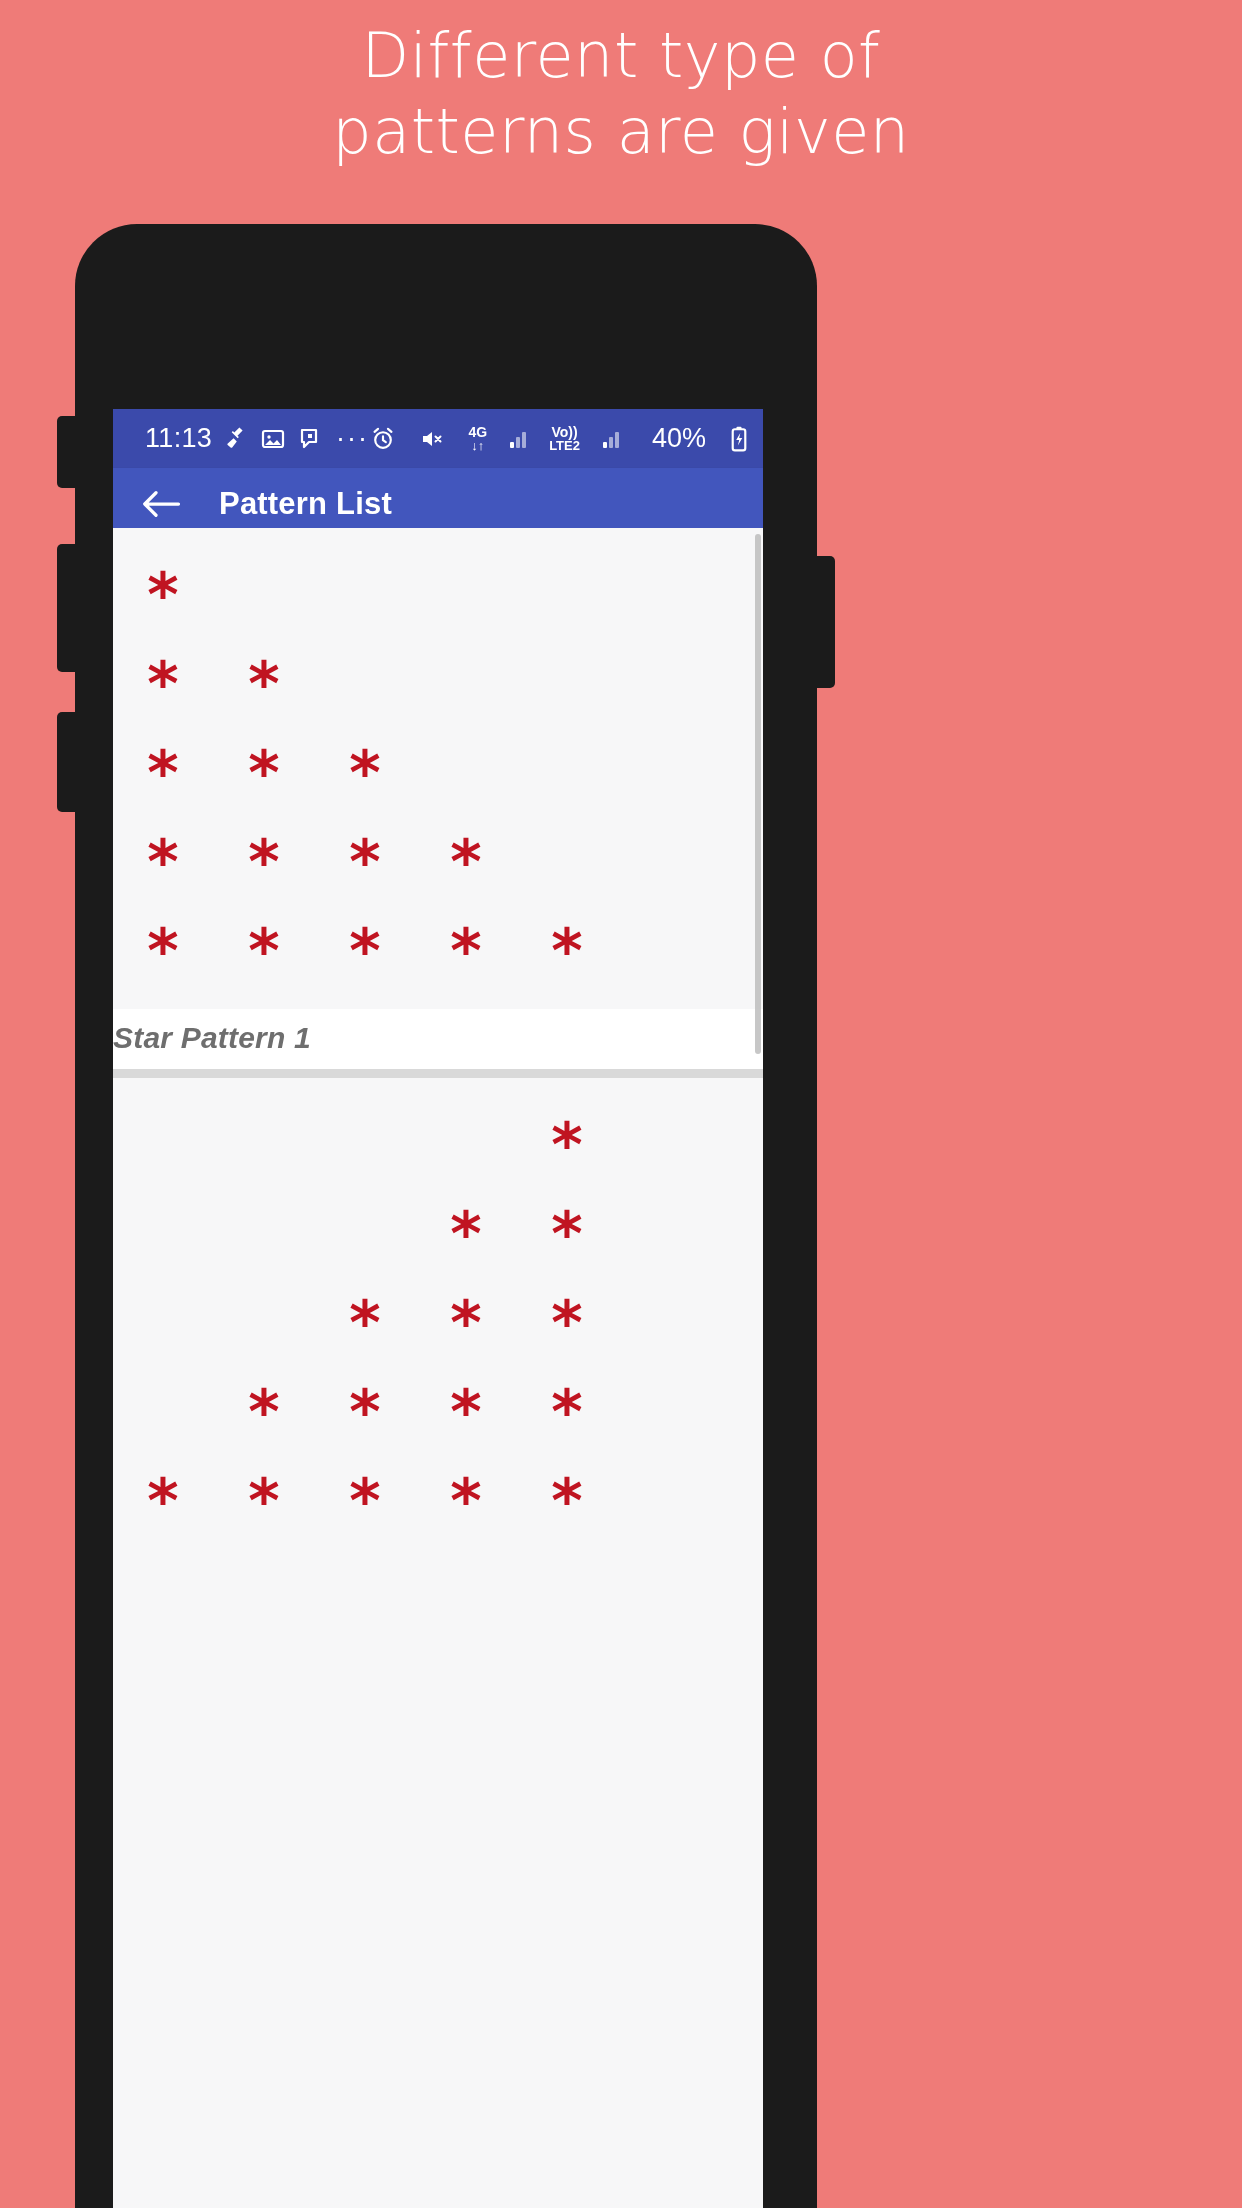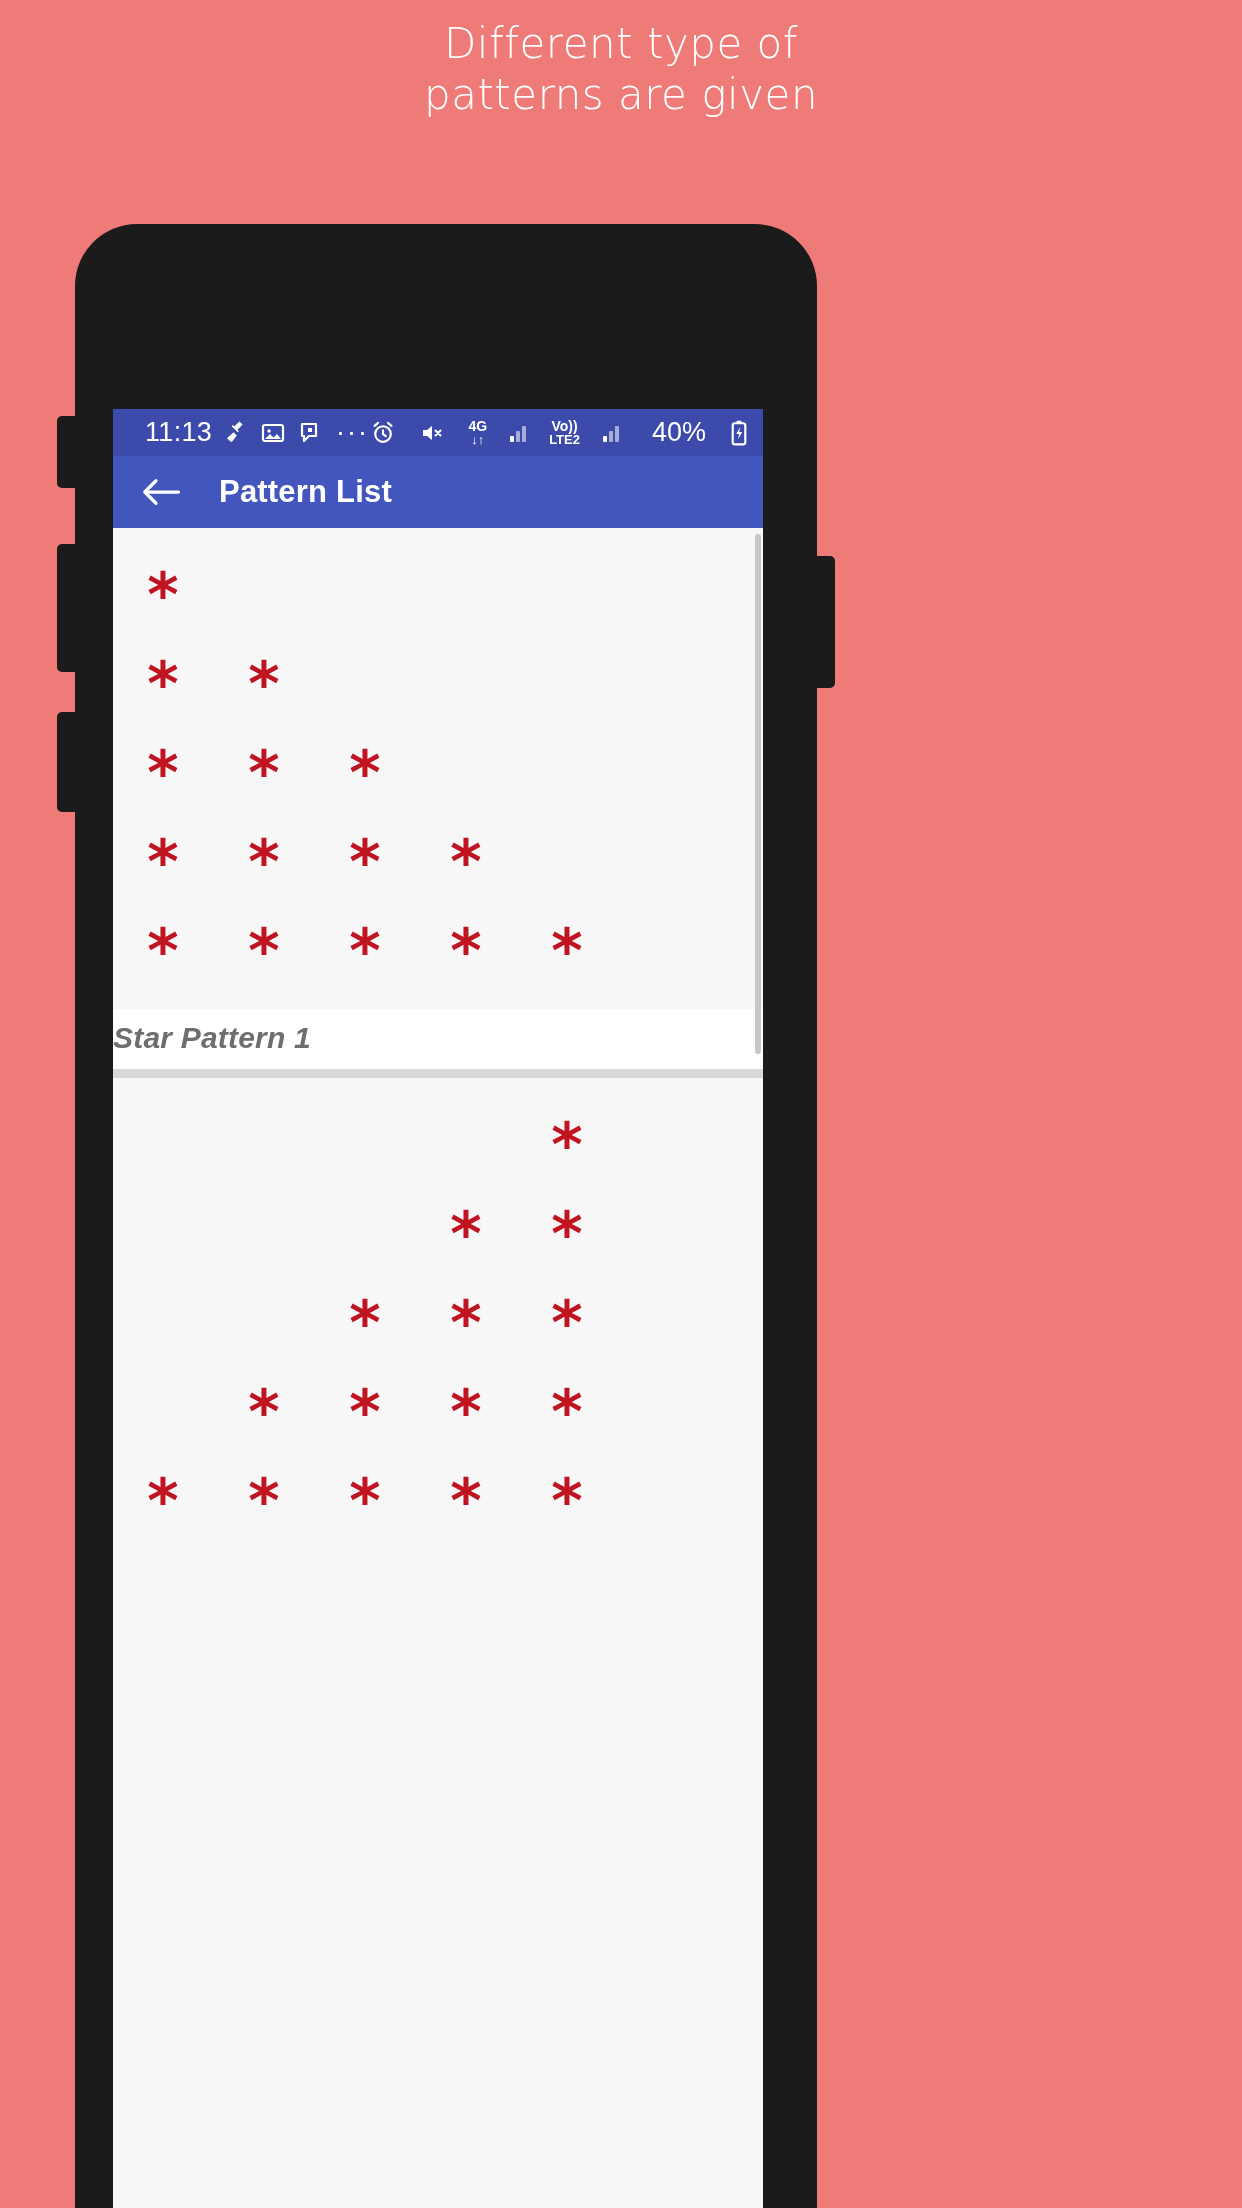--- a/index.html
+++ b/index.html
@@ -11,21 +11,21 @@
   body { background:#ef7b78; position:relative; }
 
   
   .promo {
     position:absolute;
     top:18px; left:0; right:0;
     text-align:center;
     color:#ffffff;
     font-family:"DejaVu Sans", sans-serif;
     font-weight:300;
-    font-size:42px;
+    font-size:62px;
     line-height:1.22;
     letter-spacing:0.5px;
   }
   .promo .line { display:block; }
 
   
   .phone {
     position:absolute;
     left:75px;
     top:224px;
@@ -63,21 +63,21 @@
     left:38px;
     top:185px;
     width:650px;
     height:1815px;
     background:#f7f7f8;
     overflow:hidden;
   }
 
   
   .statusbar {
-    height:47px;
+    height:59px;
     background:#3b4aab;
     display:flex;
     align-items:center;
     justify-content:space-between;
     padding:0 14px 0 32px;
     color:#ffffff;
   }
   .sb-left { display:flex; align-items:center; gap:11px; }
   .sb-time { font-size:27px; font-weight:500; letter-spacing:0.3px; }
   .sb-right { display:flex; align-items:center; gap:23px; }

